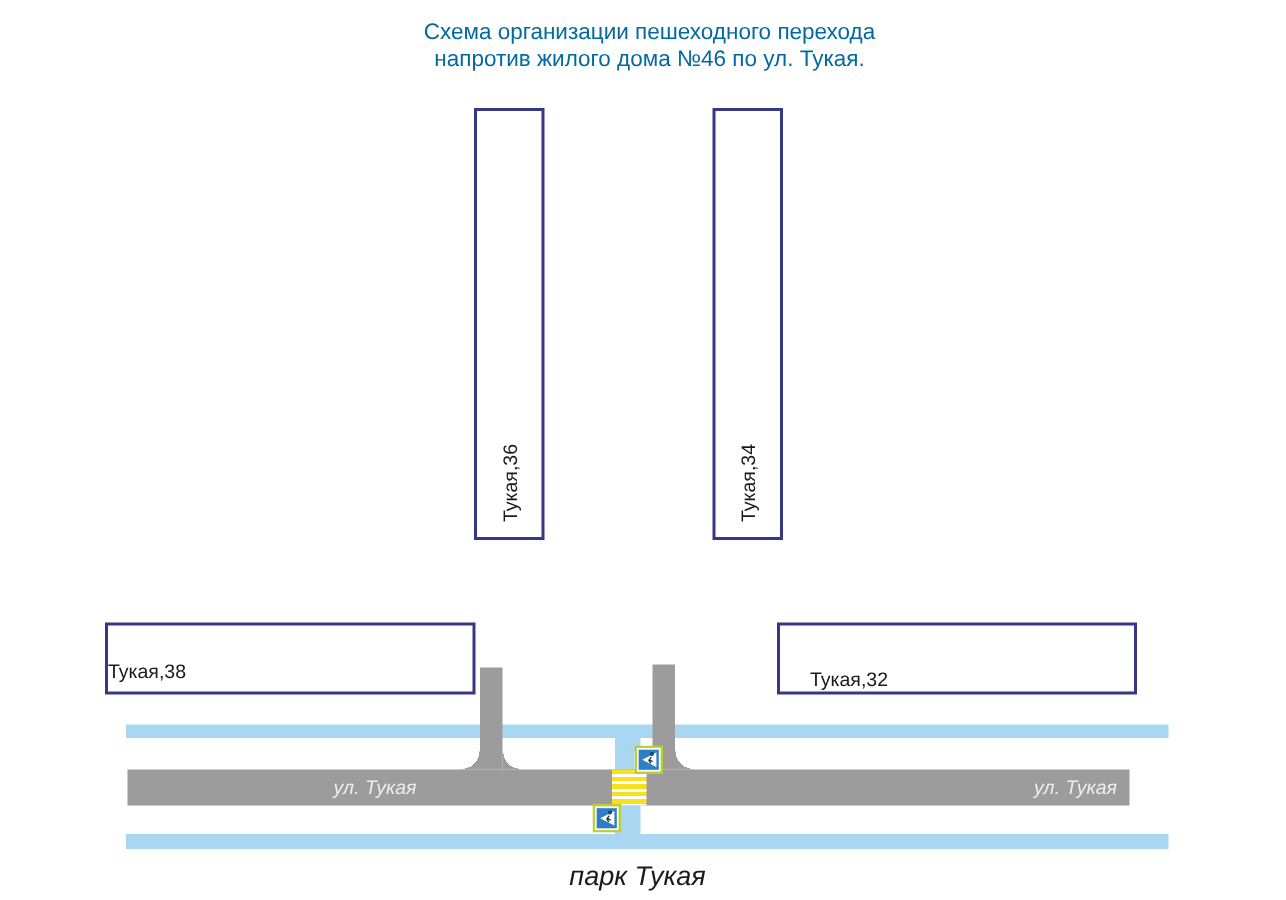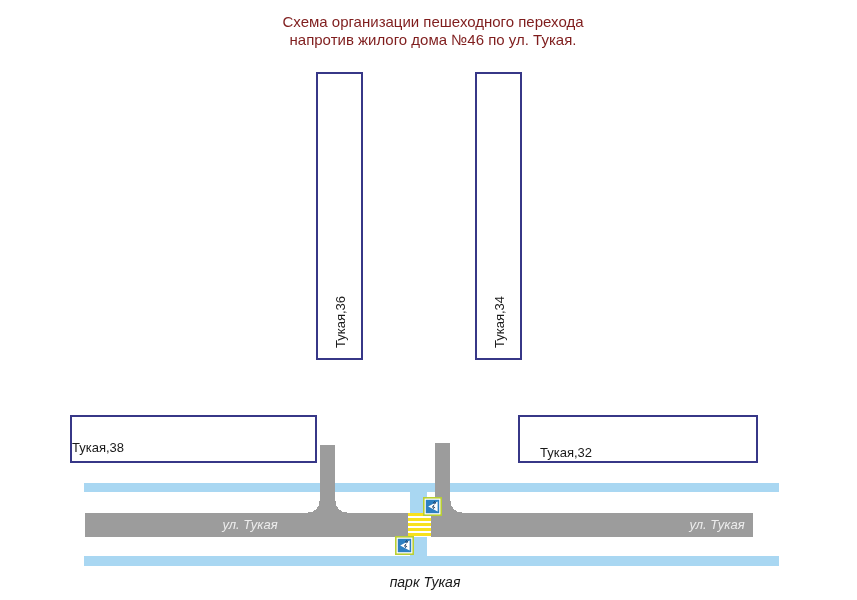--- a/index.html
+++ b/index.html
@@ -1,21 +1,21 @@
 <!DOCTYPE html>
 <html><head>
 <meta charset="utf-8">
 <style>
   html,body{margin:0;padding:0;background:#ffffff;}
   body{font-family:"Liberation Sans", sans-serif;color:#1a1a1a;}
   .canvas{position:relative;width:857px;height:600px;background:#ffffff;overflow:hidden;}
 
   
   .title{position:absolute;left:178px;top:13px;width:510px;text-align:center;
-         font-size:15px;line-height:18px;color:#7f1d1d;}
+         font-size:15px;line-height:18px;color:#0369a1;}
 
   
   .bld{position:absolute;border:2px solid #373787;background:#ffffff;box-sizing:border-box;font-size:13px;}
   .bld-36{left:316px;top:72px;width:47px;height:288px;}
   .bld-34{left:475px;top:72px;width:47px;height:288px;}
   .bld-38{left:70px;top:415px;width:247px;height:48px;display:flex;align-items:center;justify-content:flex-start;padding-right:15px;padding-top:16px;}
   .bld-32{left:518px;top:415px;width:240px;height:48px;display:flex;align-items:center;justify-content:flex-start;padding-left:20px;padding-top:26px;}
   .vlabel{position:absolute;left:50%;top:248px;transform:translate(-50%,-50%) rotate(-90deg);white-space:nowrap;}
 
   
@@ -46,21 +46,21 @@
   .zebra{position:absolute;left:408px;top:513px;width:23px;height:24px;
          background:repeating-linear-gradient(180deg,#f7e11e 0 3px,#ffffff 3px 5px);}
 
   
   .sign{position:absolute;width:19px;height:19px;}
   .sign-upper{left:423px;top:497px;}
   .sign-lower{left:395px;top:536px;}
 
   
   .park-label{position:absolute;left:350px;top:574px;width:150px;text-align:center;
-              font-style:italic;font-size:14px;color:#1a1a1a;}
+              font-style:italic;font-size:18px;color:#1a1a1a;}
 </style>
 </head>
 <body>
 
 <div class="canvas">
 
   <div class="title">
     <div>Схема организации пешеходного перехода</div>
     <div>напротив жилого дома №46 по ул. Тукая.</div>
   </div>

